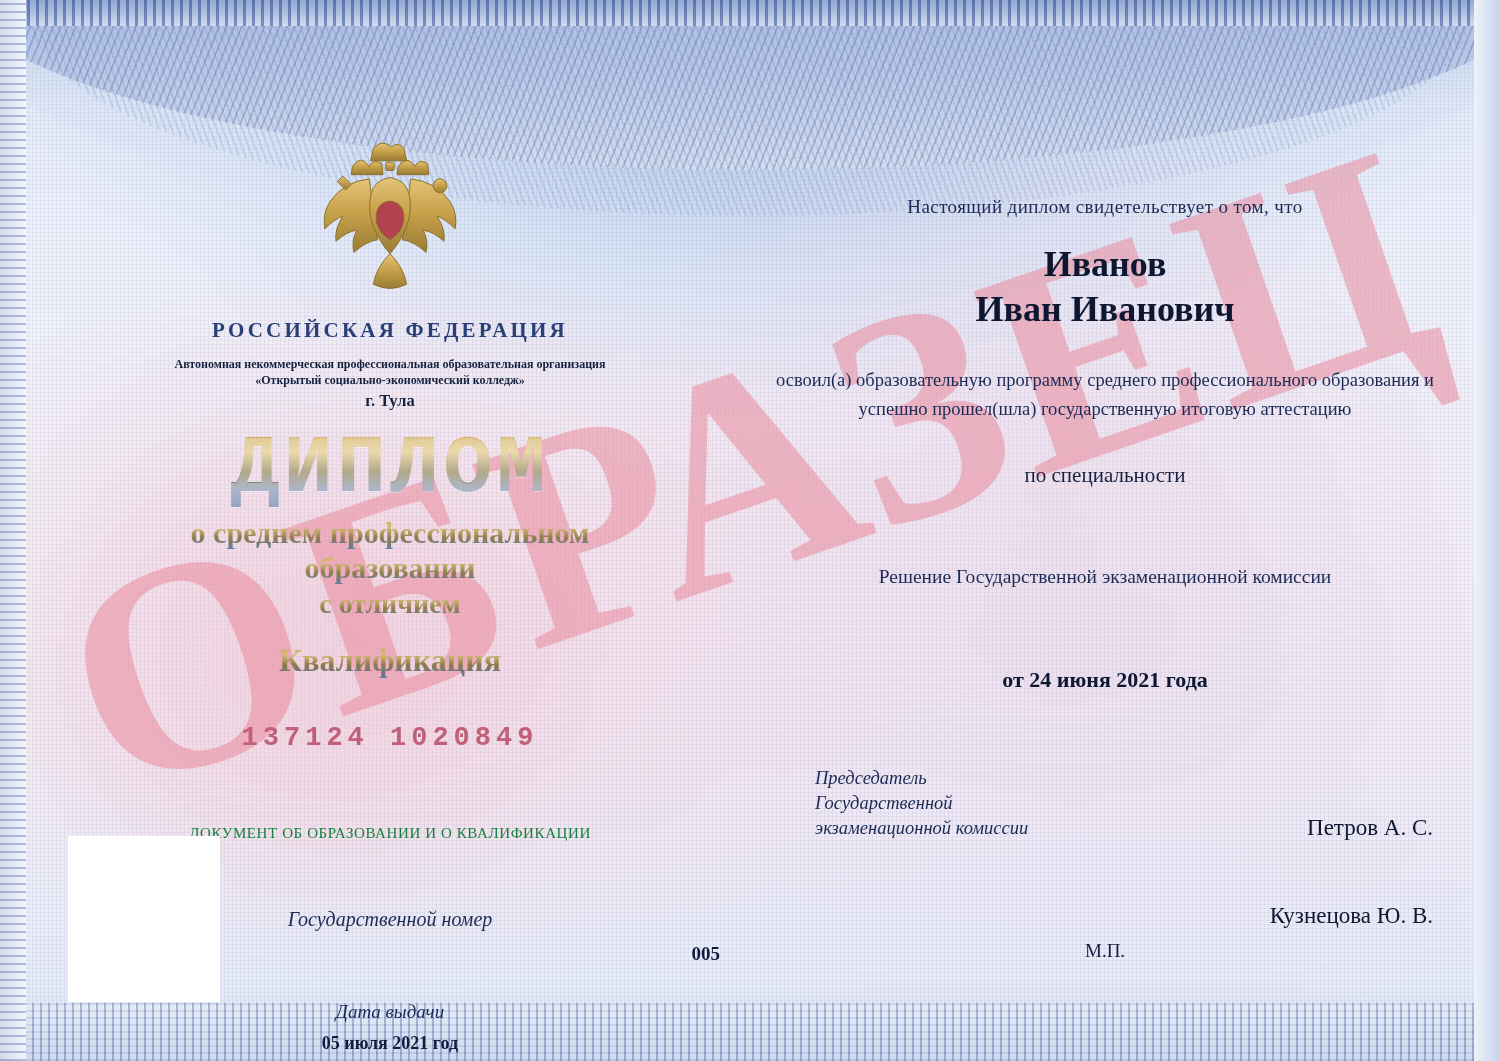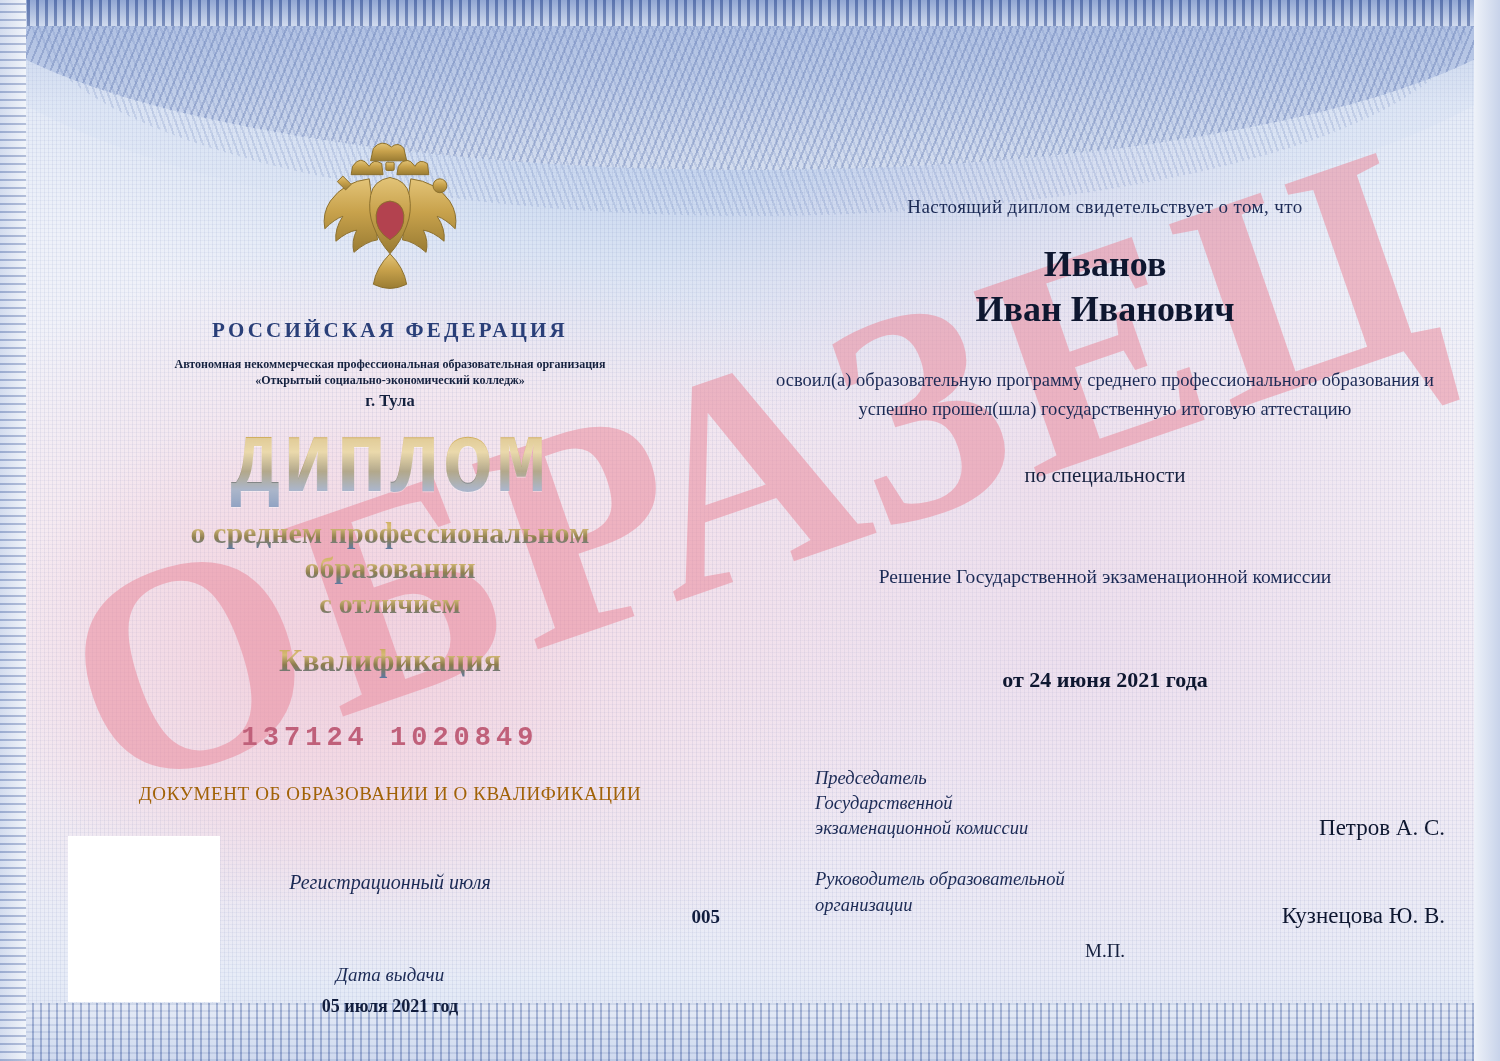--- a/index.html
+++ b/index.html
@@ -199,24 +199,24 @@
   }
   .serial {
     margin-top: 44px;
     font-family: Liberation Mono, monospace;
     font-size: 27px;
     letter-spacing: 5px;
     color: #c0607a;
     font-weight: 700;
   }
   .doc-line {
-    margin-top: 30px;
-    font-size: 19px;
+    margin-top: 72px;
+    font-size: 15px;
     letter-spacing: 0.6px;
-    color: #a16207;
+    color: #15803d;
   }
   .reg-label {
     margin-top: 66px;
     font-size: 20px;
     font-style: italic;
     color: #1b2a55;
   }
   .reg-value {
     margin-top: 12px;
     font-size: 19px;
@@ -307,21 +307,21 @@
   }
   .sign-role {
     font-size: 18.5px;
     font-style: italic;
     line-height: 1.36;
     color: #1b2a55;
     width: 330px;
   }
   .sign-name {
     position: absolute;
-    right: 10px;
+    right: 22px;
     bottom: 0;
     font-size: 23px;
     color: #0e1730;
   }
   .mp {
     position: absolute;
     left: 1085px;
     top: 940px;
     font-size: 19px;
     color: #16213f;
@@ -389,21 +389,21 @@
       <div class="sub-gold">о среднем профессиональном</div>
       <div class="sub-gold">образовании</div>
       <div class="sub-gold small">с отличием</div>
 
       <div class="qualification">Квалификация</div>
 
       <div class="serial">137124  1020849</div>
 
       <div class="doc-line">ДОКУМЕНТ ОБ ОБРАЗОВАНИИ И О КВАЛИФИКАЦИИ</div>
 
-      <div class="reg-label">Регистрационный июля</div>
+      <div class="reg-label">Государственной номер</div>
       <div class="reg-value">005</div>
 
       <div class="date-label">Дата выдачи</div>
       <div class="date-value">05 июля 2021 год</div>
     </div>
 
     <div class="blank-box"></div>
 
     <div class="right-col">
       <div class="r-intro">Настоящий диплом свидетельствует о том, что</div>
@@ -425,23 +425,19 @@
       <div class="sign-row">
         <div class="sign-role">
           <div>Председатель</div>
           <div>Государственной</div>
           <div>экзаменационной комиссии</div>
         </div>
         <div class="sign-name">Петров А. С.</div>
       </div>
 
       <div class="sign-row">
-        <div class="sign-role">
-          <div>Руководитель образовательной</div>
-          <div>организации</div>
-        </div>
         <div class="sign-name">Кузнецова Ю. В.</div>
       </div>
     </div>
 
     <div class="mp">М.П.</div>
   </div>
 </div>
 
 </body></html>

